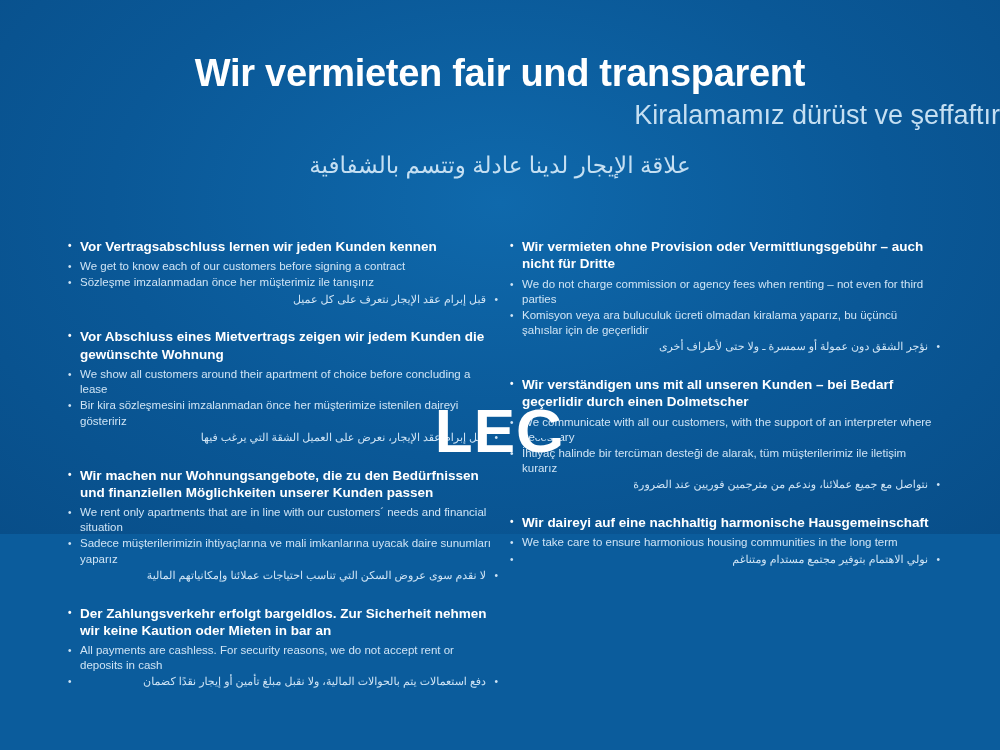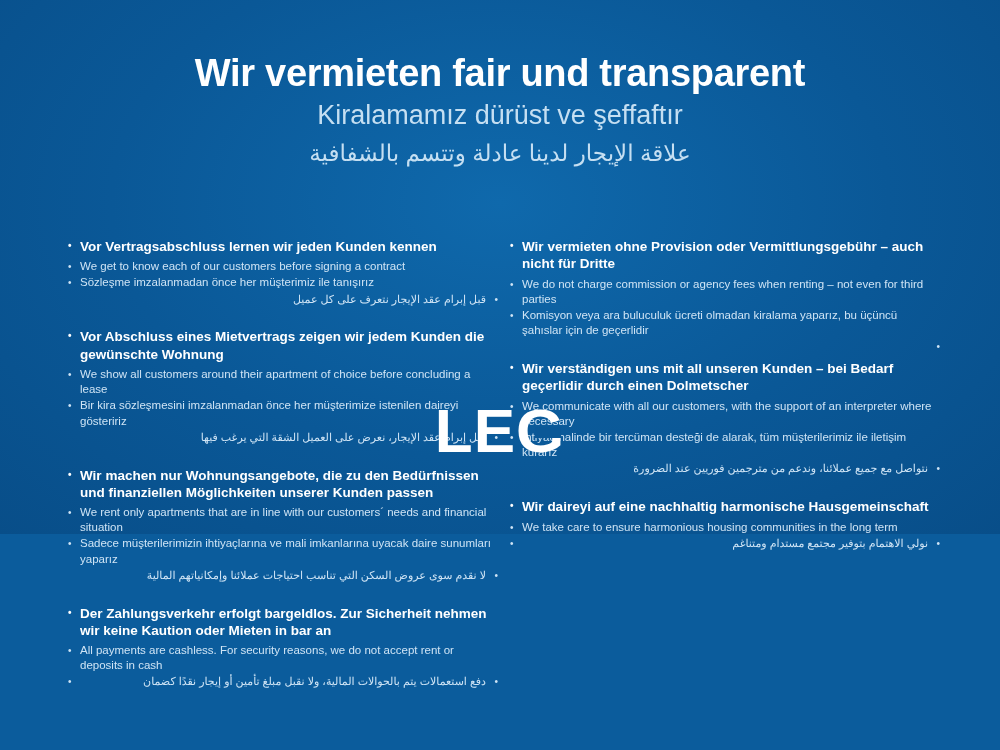--- a/index.html
+++ b/index.html
@@ -40,27 +40,28 @@
     color: #c5dff2;
     line-height: 1.35;
     margin-top: 8px;
   }
   .h-tr {
     font-size: 27px;
     font-weight: normal;
     color: #c5dff2;
     line-height: 1.35;
     margin-top: 2px;
+    text-align: right;
   }
   .h-ar {
     font-size: 23px;
     font-weight: normal;
     color: #c5dff2;
     line-height: 1.4;
-    margin-top: 4px;
+    margin-top: 16px;
     direction: rtl;
   }
 
   
   .columns {
     position: absolute;
     top: 238px;
     left: 0;
     width: 1000px;
     display: flex;
@@ -197,21 +198,21 @@
       </div>
 
     </div>
 
     <div class="col right">
 
       <div class="item">
         <div class="line de"><span class="dot">•</span><span>Wir vermieten ohne Provision oder Vermittlungsgebühr – auch nicht für Dritte</span></div>
         <div class="line en"><span class="dot">•</span><span>We do not charge commission or agency fees when renting – not even for third parties</span></div>
         <div class="line tr"><span class="dot">•</span><span>Komisyon veya ara buluculuk ücreti olmadan kiralama yaparız, bu üçüncü şahıslar için de geçerlidir</span></div>
-        <div class="line ar"><span class="dot">•</span></div>
+        <div class="line ar"><span class="dot">•</span><span>نؤجر الشقق دون عمولة أو سمسرة ـ ولا حتى لأطراف أخرى</span></div>
       </div>
 
       <div class="item">
         <div class="line de"><span class="dot">•</span><span>Wir verständigen uns mit all unseren Kunden – bei Bedarf geçerlidir durch einen Dolmetscher</span></div>
         <div class="line en"><span class="dot">•</span><span>We communicate with all our customers, with the support of an interpreter where necessary</span></div>
         <div class="line tr"><span class="dot">•</span><span>İhtiyaç halinde bir tercüman desteği de alarak, tüm müşterilerimiz ile iletişim kurarız</span></div>
         <div class="line ar"><span class="dot">•</span><span>نتواصل مع جميع عملائنا، وندعم من مترجمين فوريين عند الضرورة</span></div>
       </div>
 
       <div class="item">

